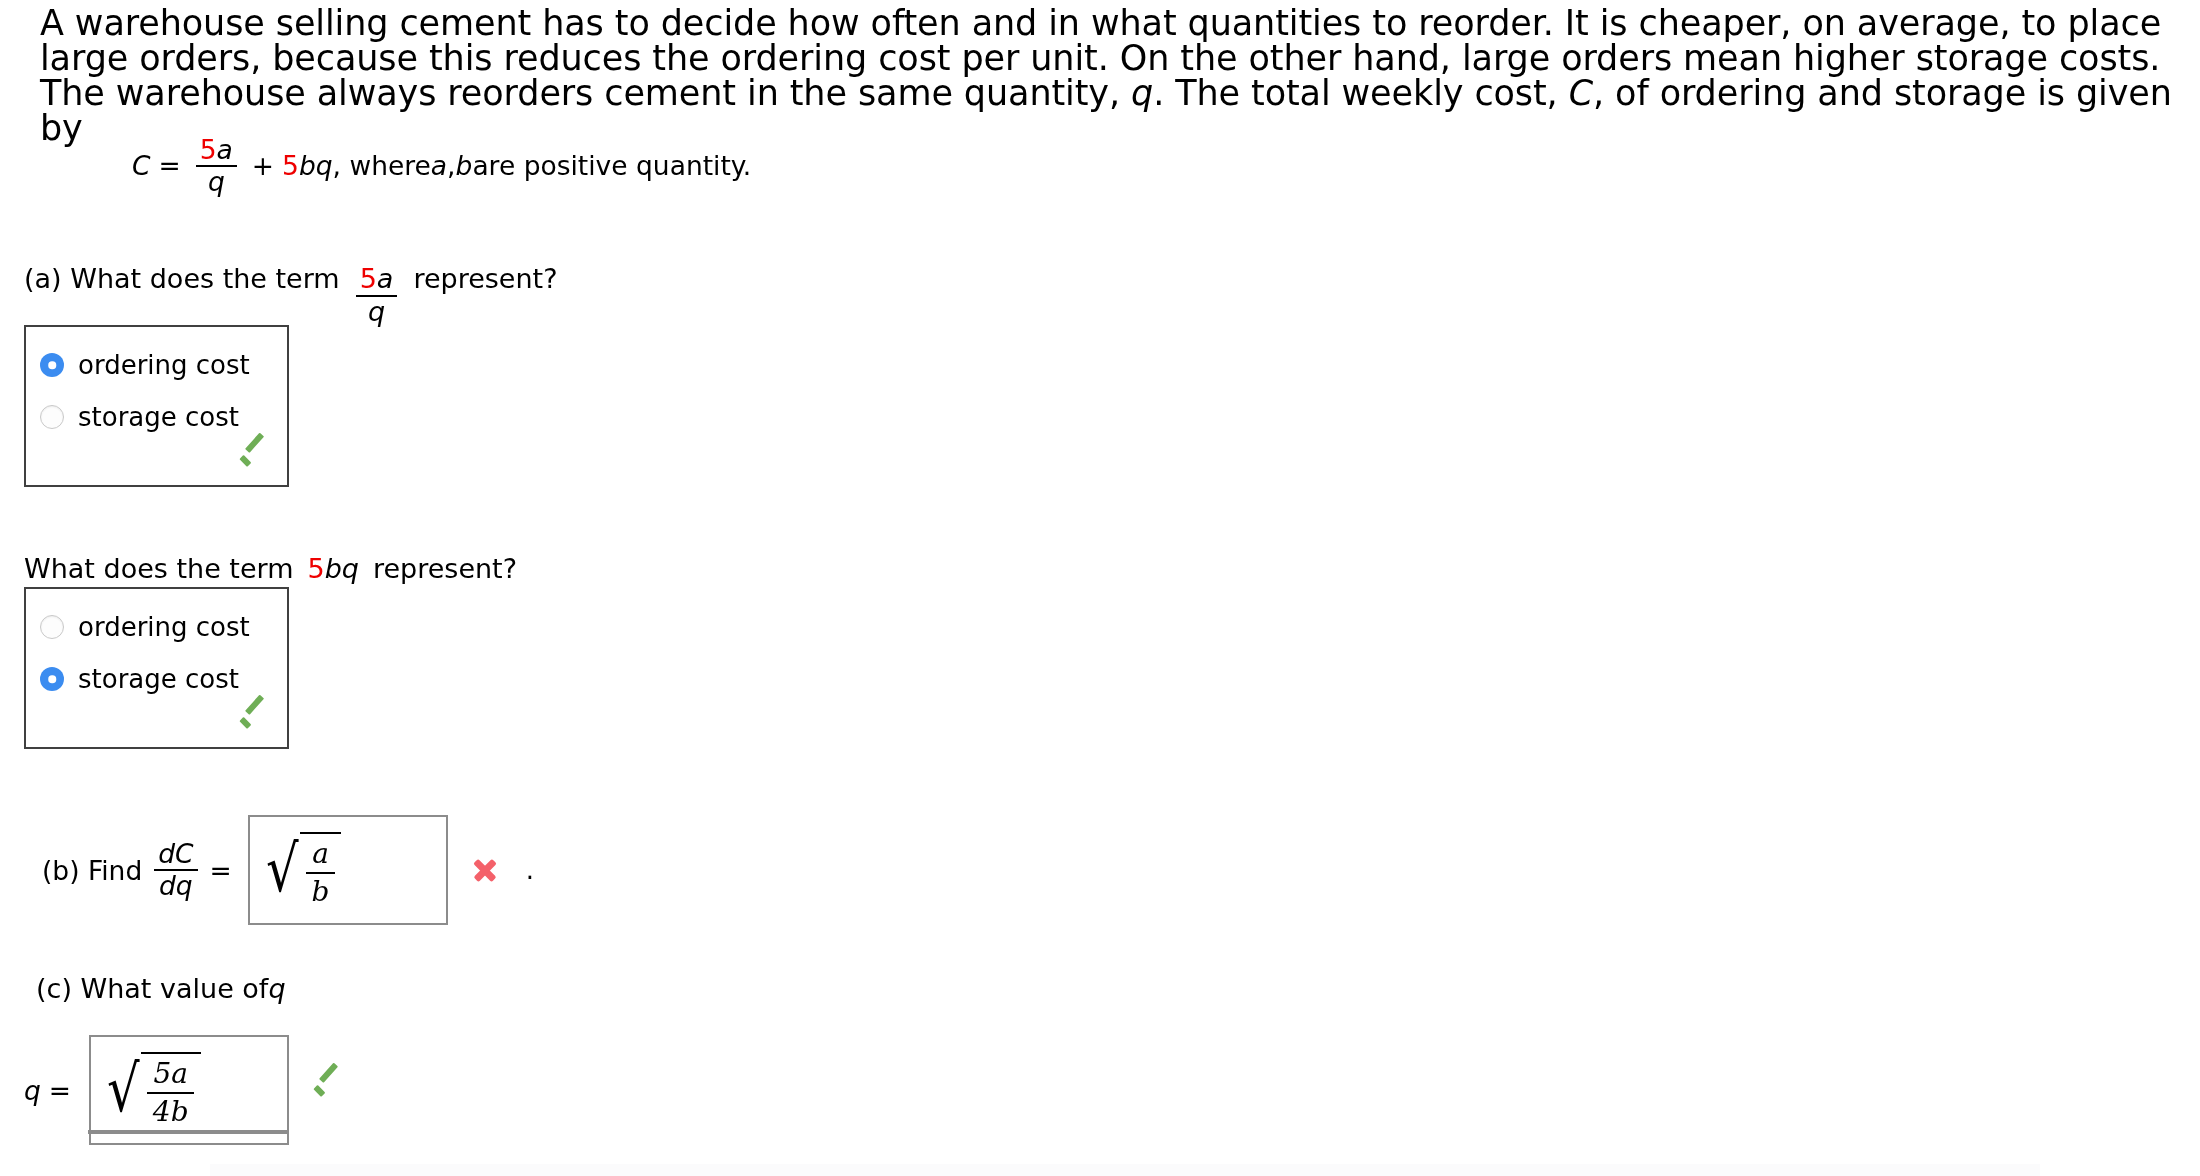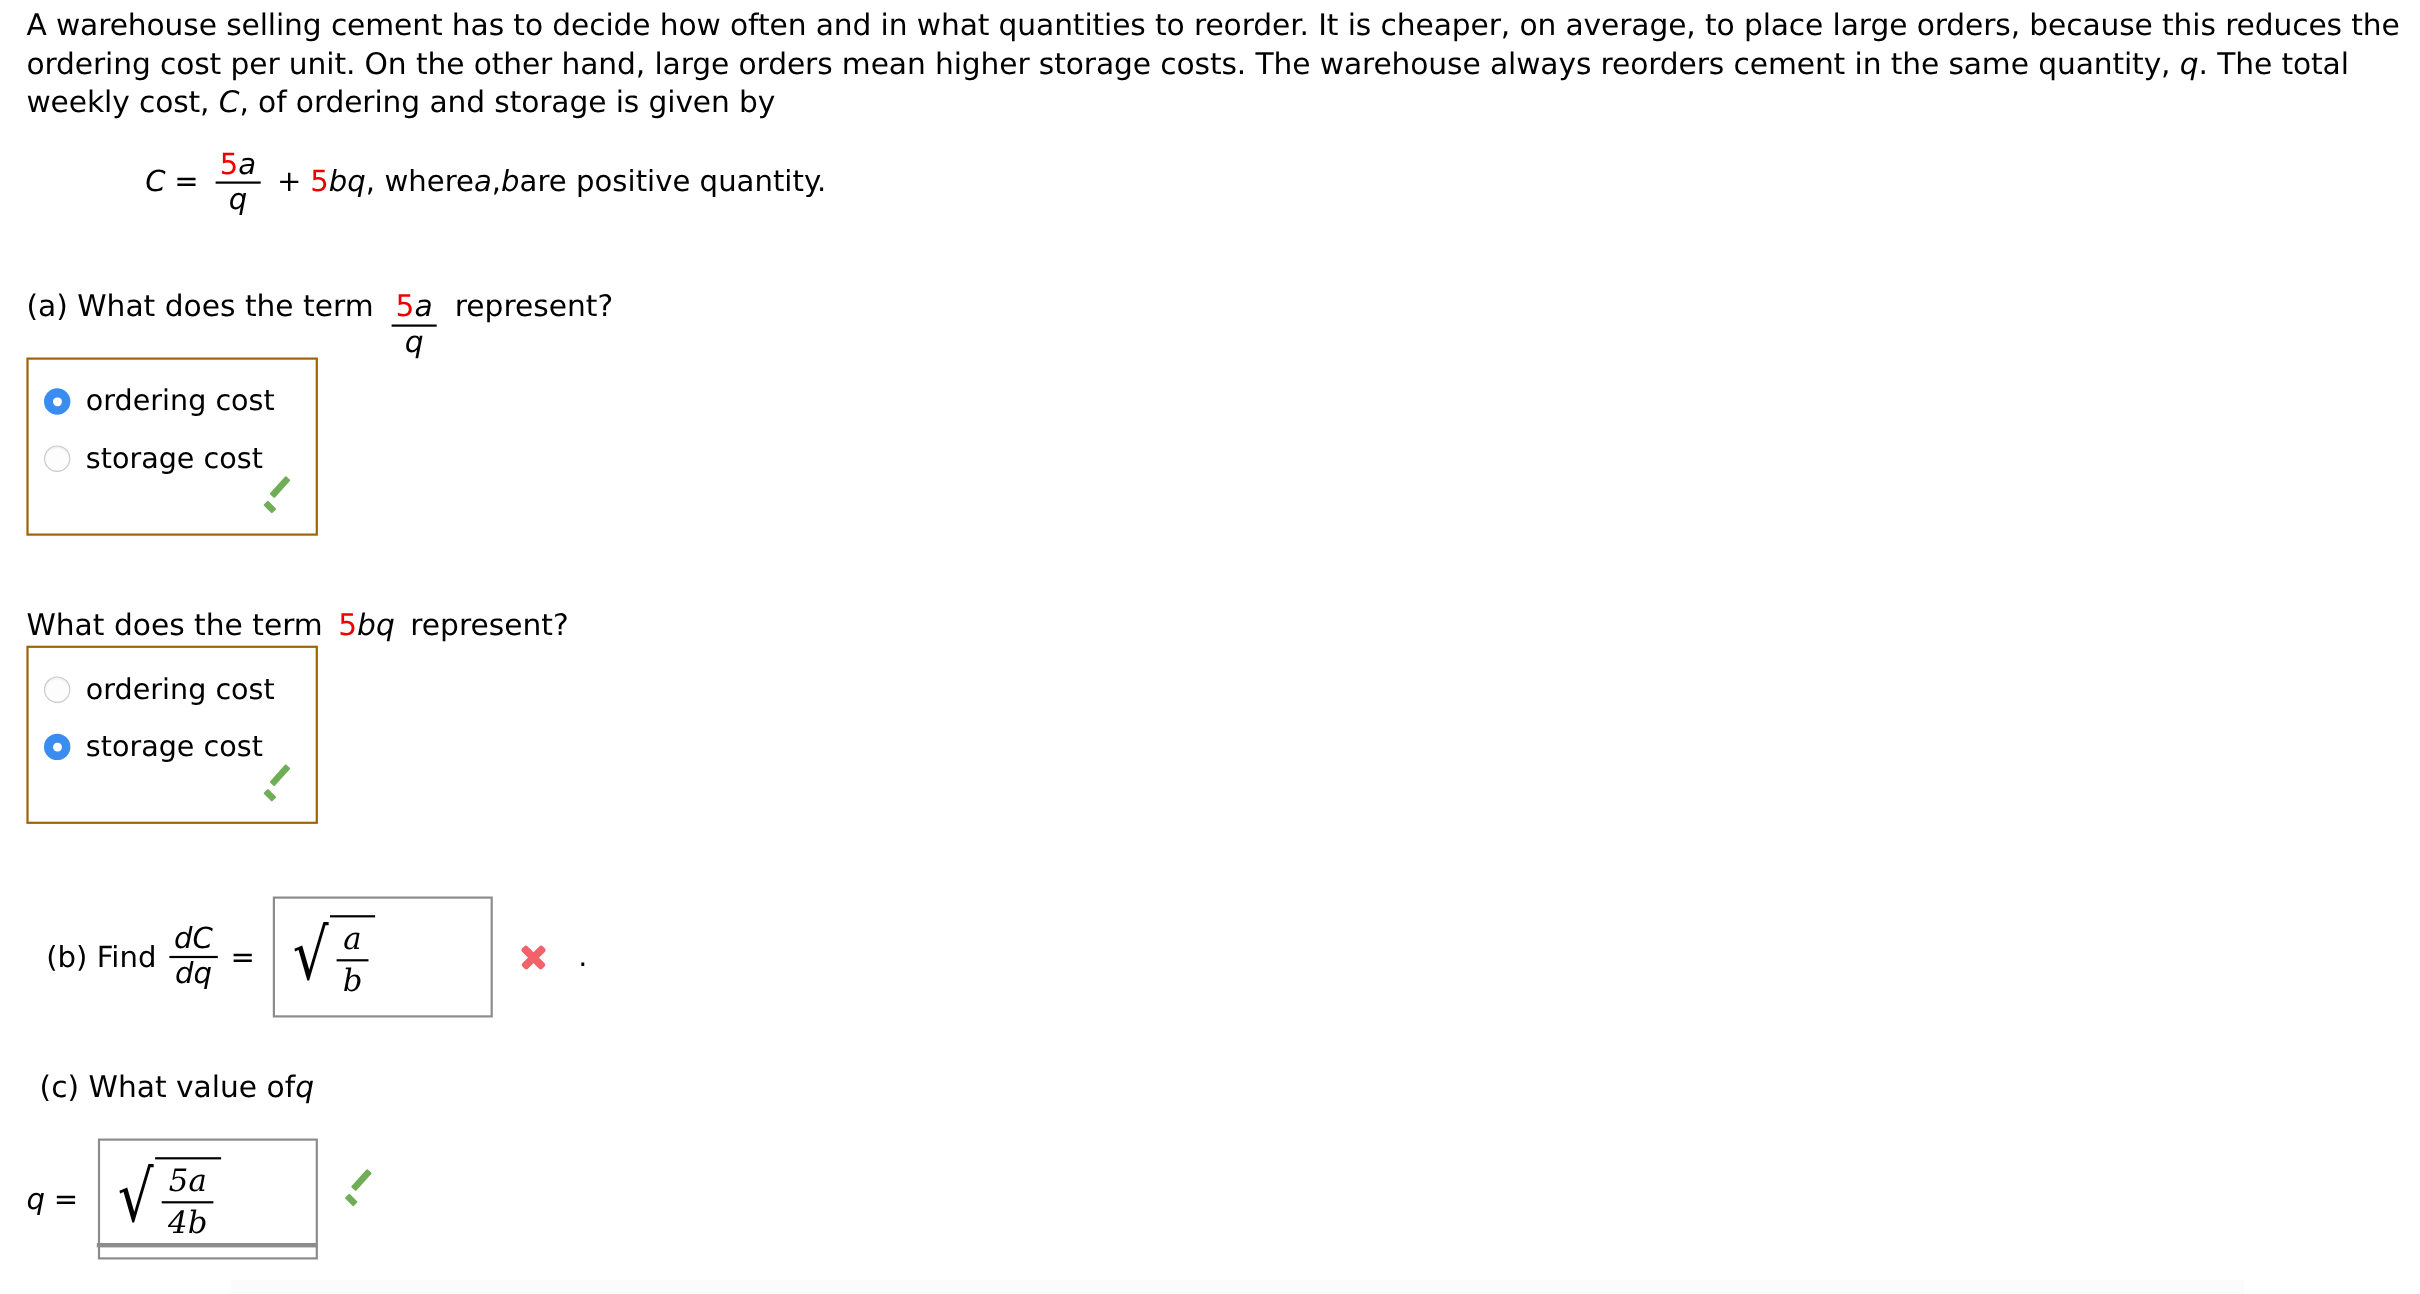--- a/index.html
+++ b/index.html
@@ -12,24 +12,24 @@
     height: 1176px;
     position: relative;
     font-family: "DejaVu Sans", sans-serif;
     color: #000000;
     overflow: hidden;
   }
 
   
   #intro {
     position: absolute;
-    left: 24px;
+    left: 40px;
     top: 6px;
     width: 2160px;
-    font-size: 27px;
+    font-size: 35px;
     line-height: 35px;
     letter-spacing: -0.1px;
   }
   .it { font-style: italic; }
 
   
   #main-equation {
     position: absolute;
     left: 132px;
     top: 136px;
@@ -68,21 +68,21 @@
     align-items: flex-start;
     white-space: nowrap;
   }
   #qa-text { left: 24px; top: 265px; }
   #qa2-text { left: 24px; top: 555px; }
   #qc-text { left: 36px; top: 975px; }
 
   
   .choice-box {
     position: absolute;
-    border: 2px solid #a16207;
+    border: 2px solid #404040;
     background: #ffffff;
     box-sizing: border-box;
   }
   #choice-box-a { left: 24px; top: 325px; width: 265px; height: 162px; }
   #choice-box-b { left: 24px; top: 587px; width: 265px; height: 162px; }
 
   .choice-row {
     display: flex;
     align-items: center;
     height: 52px;

